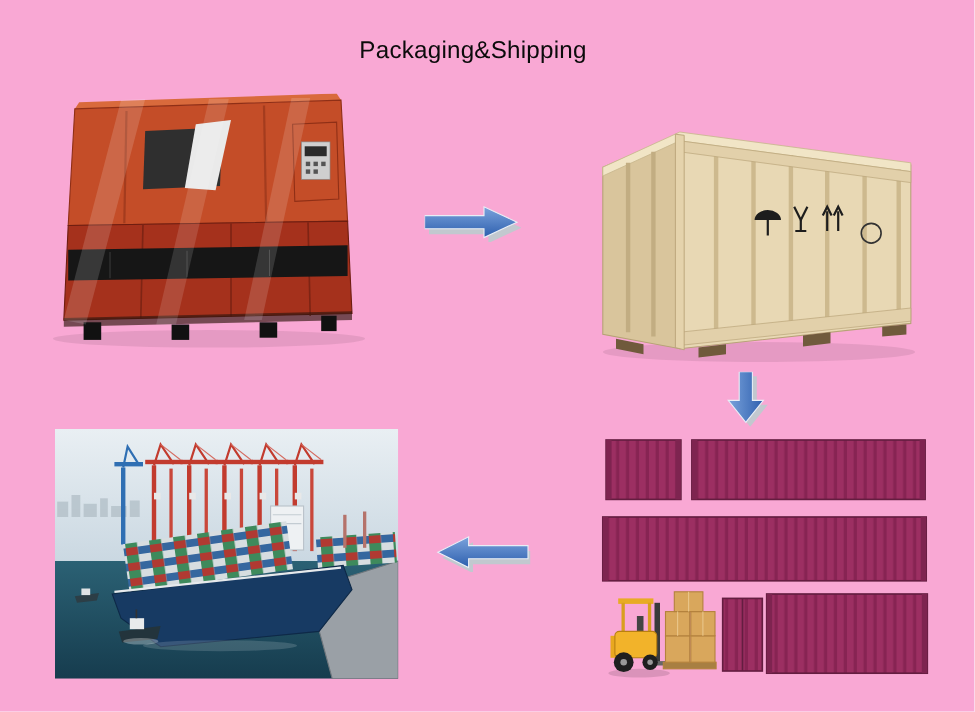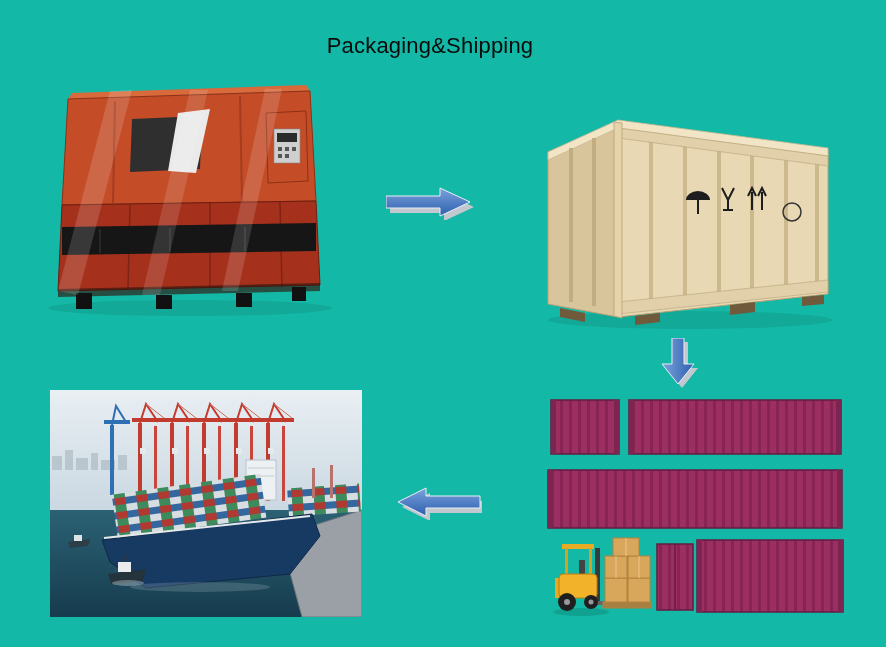--- a/index.html
+++ b/index.html
@@ -1,17 +1,17 @@
 <!DOCTYPE html>
 <html><head>
 <meta charset="utf-8">
 <style>
   html,body{margin:0;padding:0;width:886px;height:647px;background:#ffffff;overflow:hidden;
     font-family:"Liberation Sans",sans-serif;}
-  .canvas{position:relative;width:886px;height:647px;background:#14b8a6;}
+  .canvas{position:relative;width:886px;height:647px;background:#f9a8d4;}
   .title{position:absolute;left:0;top:33px;width:860px;text-align:center;
     font-size:22px;color:#0b0b0b;letter-spacing:0.2px;}
   .panel,.arrow{position:absolute;}
   .machine{left:40px;top:85px;width:300px;height:235px;}
   .crate{left:540px;top:92px;width:295px;height:240px;}
   .containers{left:545px;top:390px;width:302px;height:232px;}
   .port{left:50px;top:390px;width:312px;height:227px;}
   .arrow-right{left:386px;top:184px;width:88px;height:36px;}
   .arrow-down{left:660px;top:338px;width:38px;height:50px;}
   .arrow-left{left:396px;top:484px;width:86px;height:36px;}

